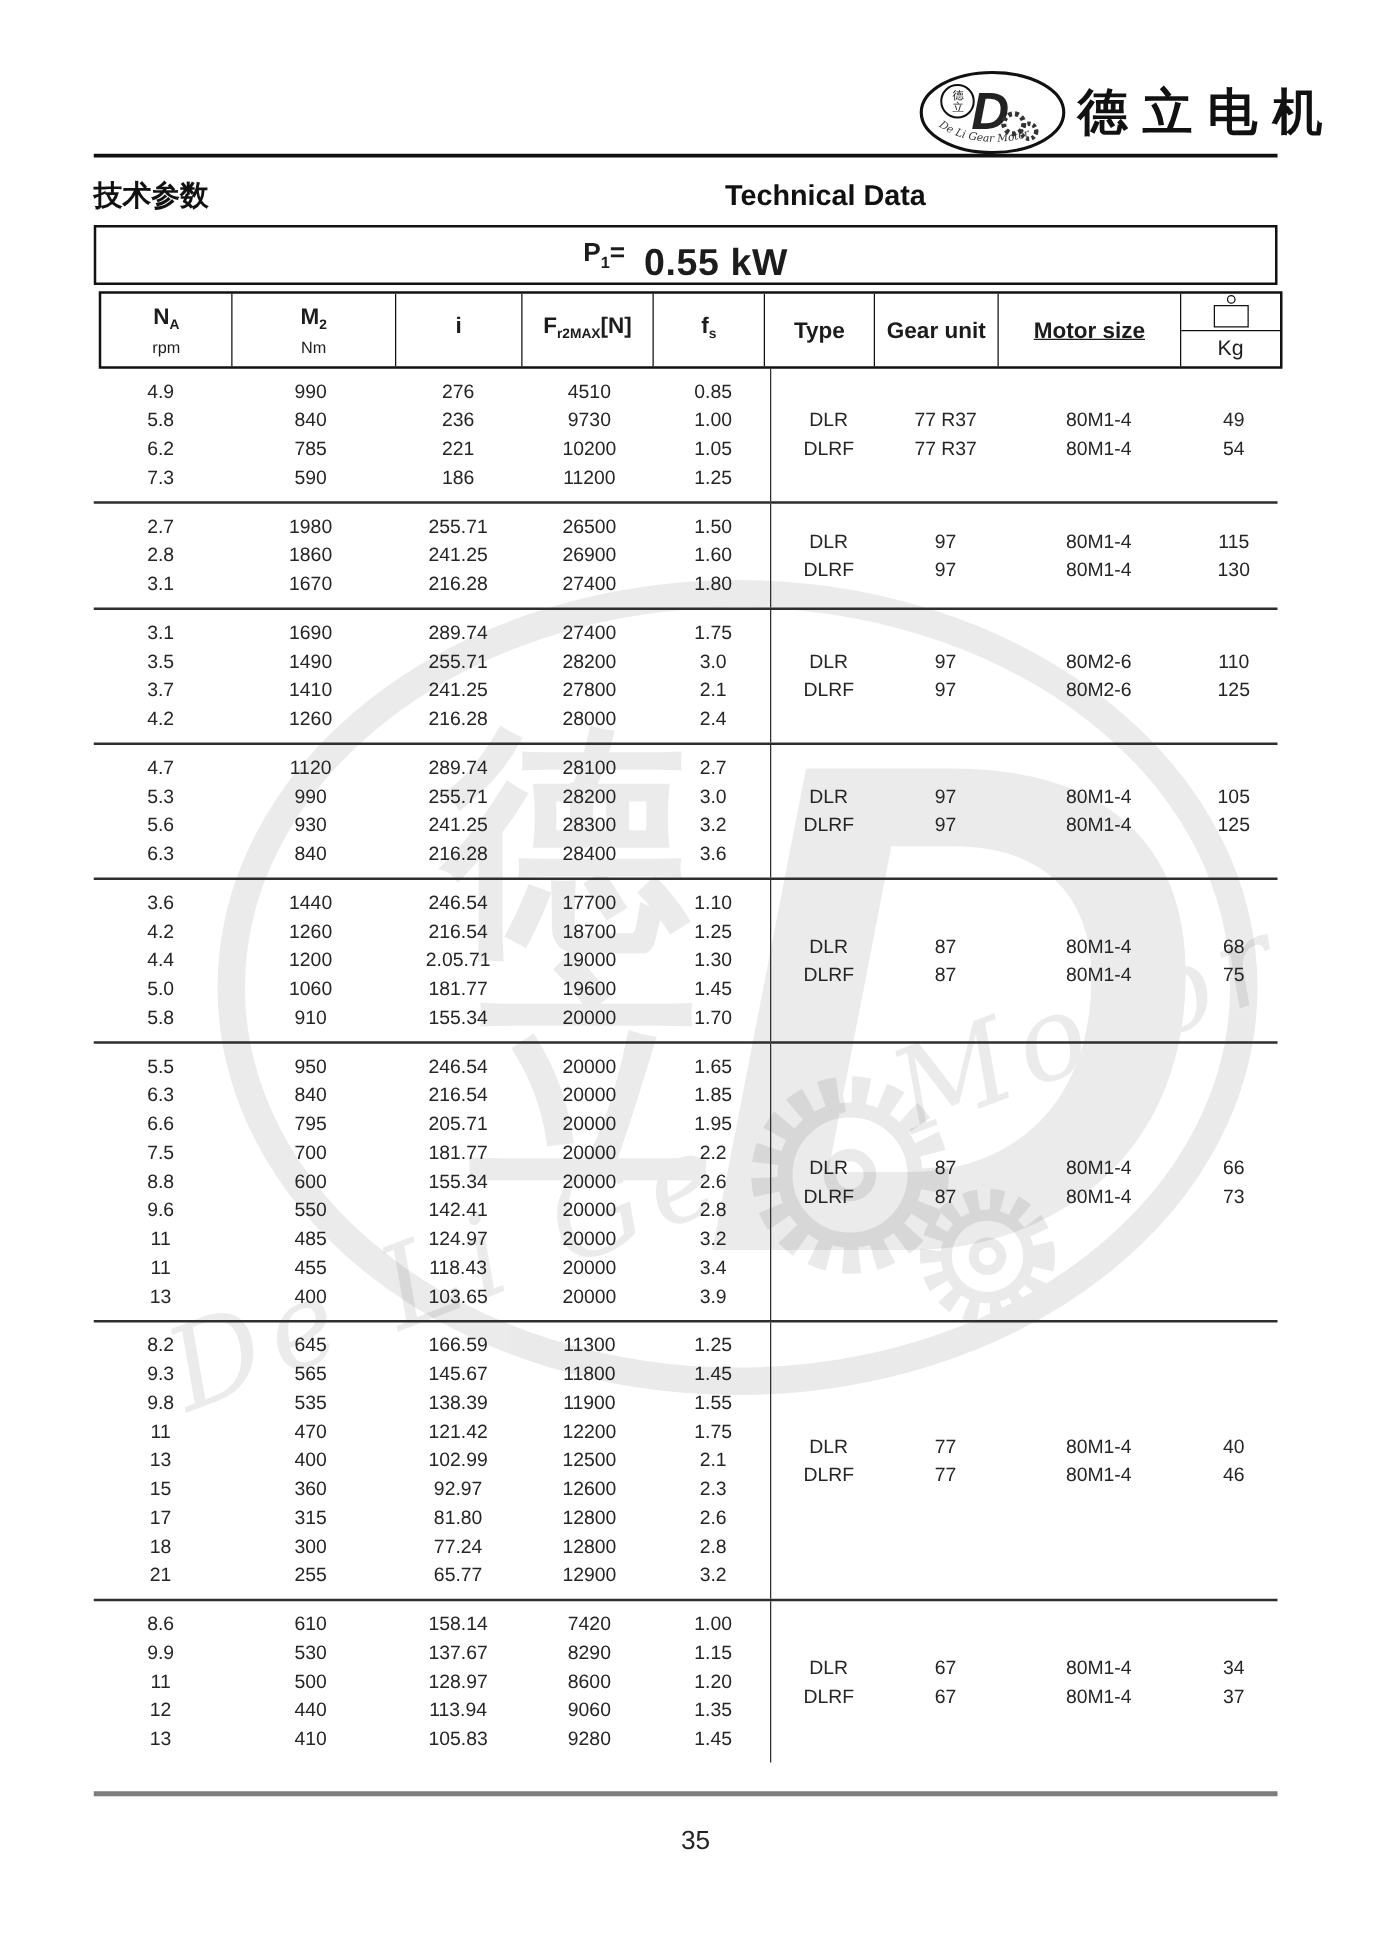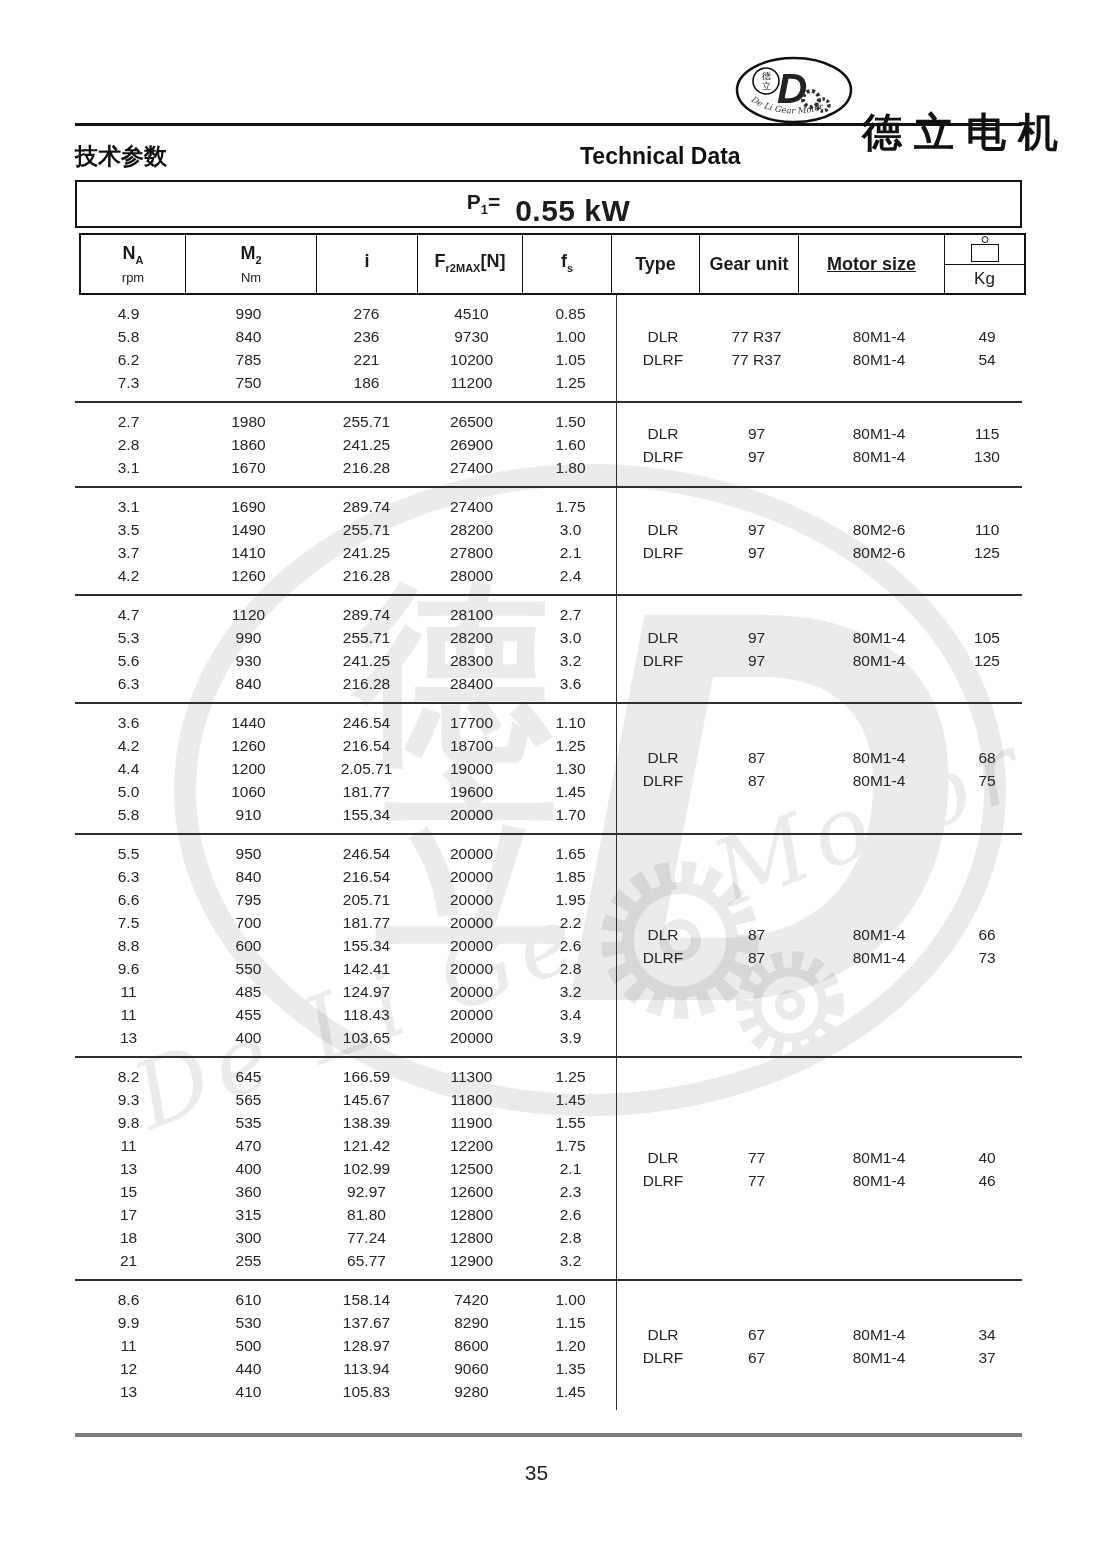--- a/index.html
+++ b/index.html
@@ -7,21 +7,21 @@
     width:1100px;height:1555px;background:#ffffff;position:relative;overflow:hidden;
     font-family:"Liberation Sans",sans-serif;color:#1c1c1c;
   }
   .watermark{position:absolute;left:0;top:0;width:1100px;height:1555px;z-index:0;pointer-events:none;}
   .content{position:absolute;left:0;top:0;width:1100px;height:1555px;z-index:1;}
 
   
   .logo-svg{position:absolute;left:733px;top:55px;}
   .brand-name{
     position:absolute;left:862px;top:62px;font-size:40px;font-weight:bold;letter-spacing:12px;
-    font-family:"DejaVu Serif",serif;color:#111;white-space:nowrap;margin-top:43px;
+    font-family:"DejaVu Serif",serif;color:#111;white-space:nowrap;
   }
   .header-rule{position:absolute;left:75px;top:123px;width:947px;height:3px;background:#111;}
 
   .section-cn{position:absolute;left:75px;top:141px;font-size:23px;font-weight:bold;color:#111;}
   .section-en{position:absolute;left:580px;top:143px;font-size:23px;font-weight:bold;color:#111;text-align:right;}
 
   .power-box{
     position:absolute;left:75px;top:180px;width:943px;height:44px;border:2px solid #111;
     display:flex;align-items:center;justify-content:center;background:transparent;gap:15px;
   }
@@ -56,21 +56,21 @@
   .t-group:last-child{border-bottom:none;}
   .g-left{width:541px;padding:7px 0;}
   .g-row{display:grid;grid-template-columns:107px 133px 103px 107px 91px;}
   .g-cell{text-align:center;font-size:15.5px;line-height:23px;color:#252525;}
   .g-right{flex:1;border-left:1.6px solid #2e2e2e;display:flex;flex-direction:column;justify-content:center;padding:7px 0;align-items:flex-end;}
   .v-row{display:grid;grid-template-columns:88px 99px 146px 70px;}
   .v-cell{text-align:center;font-size:15.5px;line-height:23px;color:#252525;}
 
   
   .footer-rule{position:absolute;left:75px;top:1433px;width:947px;height:4px;background:#7d7d7d;}
-  .page-num{position:absolute;left:63px;top:1461px;width:947px;text-align:center;font-size:21px;color:#222;}
+  .page-num{position:absolute;left:83px;top:1461px;width:947px;text-align:center;font-size:21px;color:#222;}
 </style>
 </head>
 <body>
 
 <div class="watermark">
   <svg width="1100" height="1555" viewBox="0 0 1100 1555" xmlns="http://www.w3.org/2000/svg">
     <g opacity="0.08" fill="none" stroke="#000000">
       <ellipse cx="590" cy="790" rx="405" ry="315" stroke-width="22"></ellipse>
 
       <g>
@@ -173,21 +173,21 @@
           </div>
           <div class="g-row">
             <div class="g-cell">6.2</div>
             <div class="g-cell">785</div>
             <div class="g-cell">221</div>
             <div class="g-cell">10200</div>
             <div class="g-cell">1.05</div>
           </div>
           <div class="g-row">
             <div class="g-cell">7.3</div>
-            <div class="g-cell">750</div>
+            <div class="g-cell">590</div>
             <div class="g-cell">186</div>
             <div class="g-cell">11200</div>
             <div class="g-cell">1.25</div>
           </div>
         </div>
         <div class="g-right">
           <div class="v-row">
             <div class="v-cell">DLR</div>
             <div class="v-cell">77 R37</div>
             <div class="v-cell">80M1-4</div>

